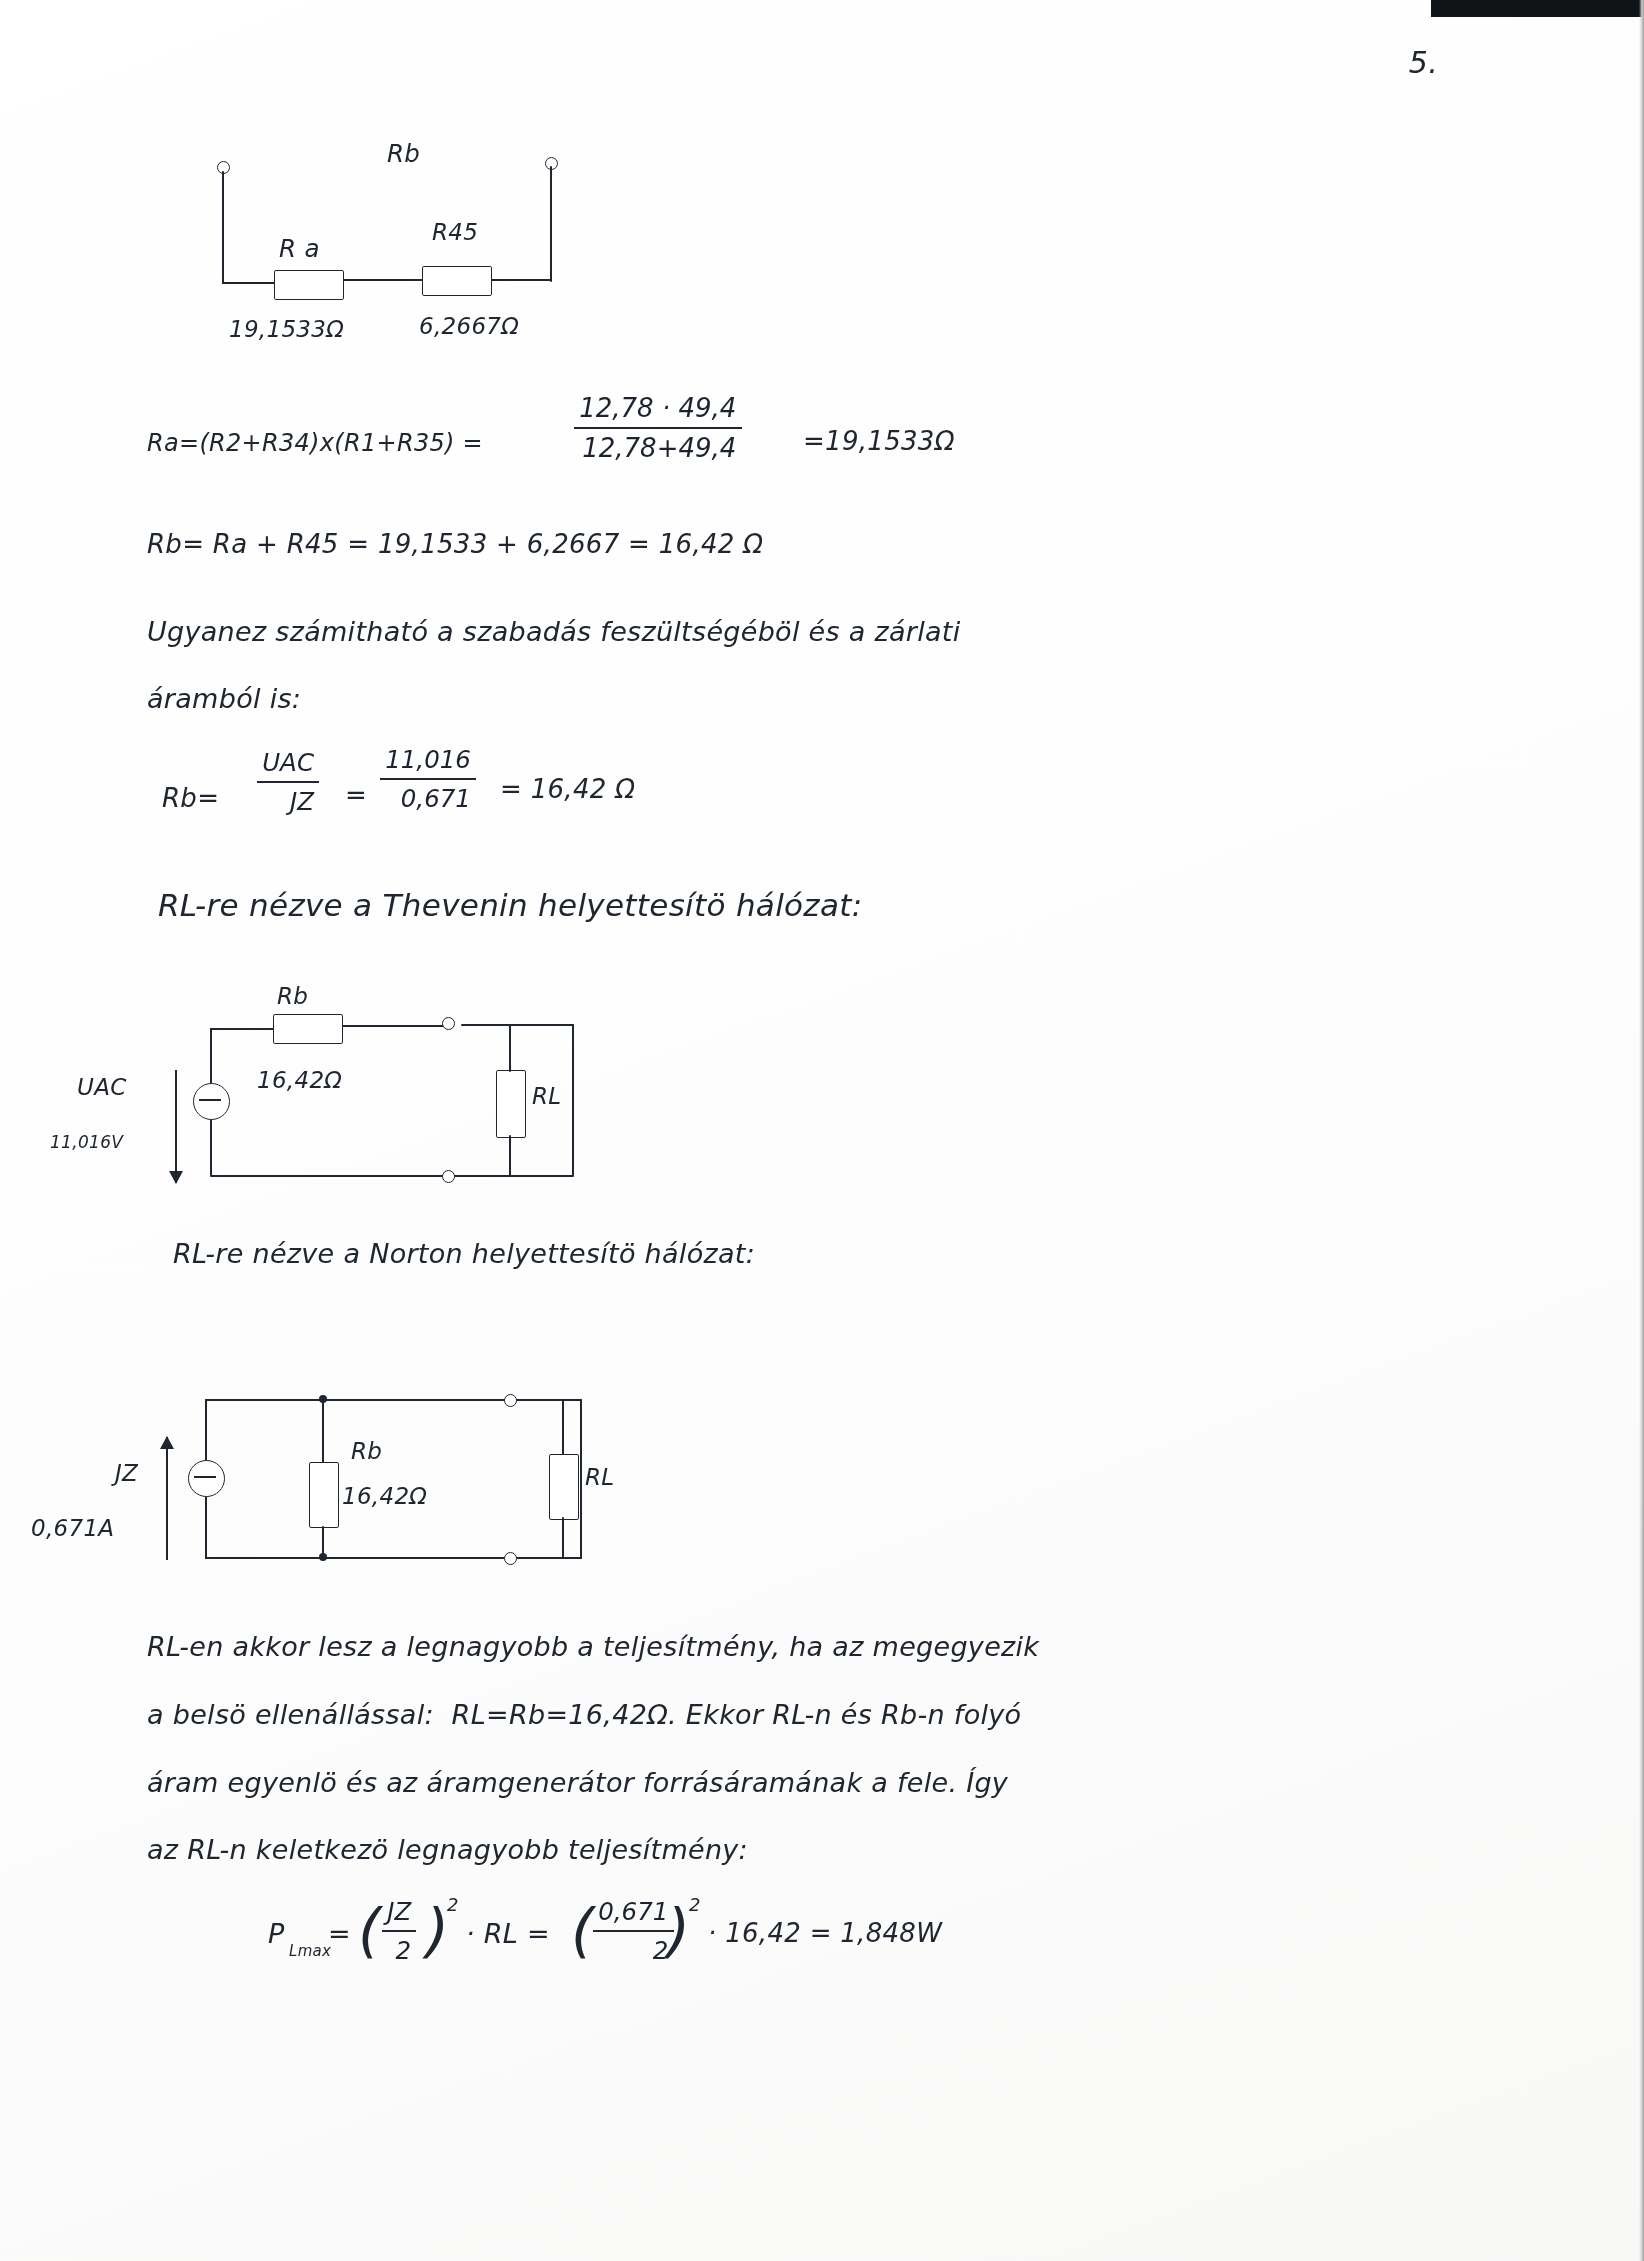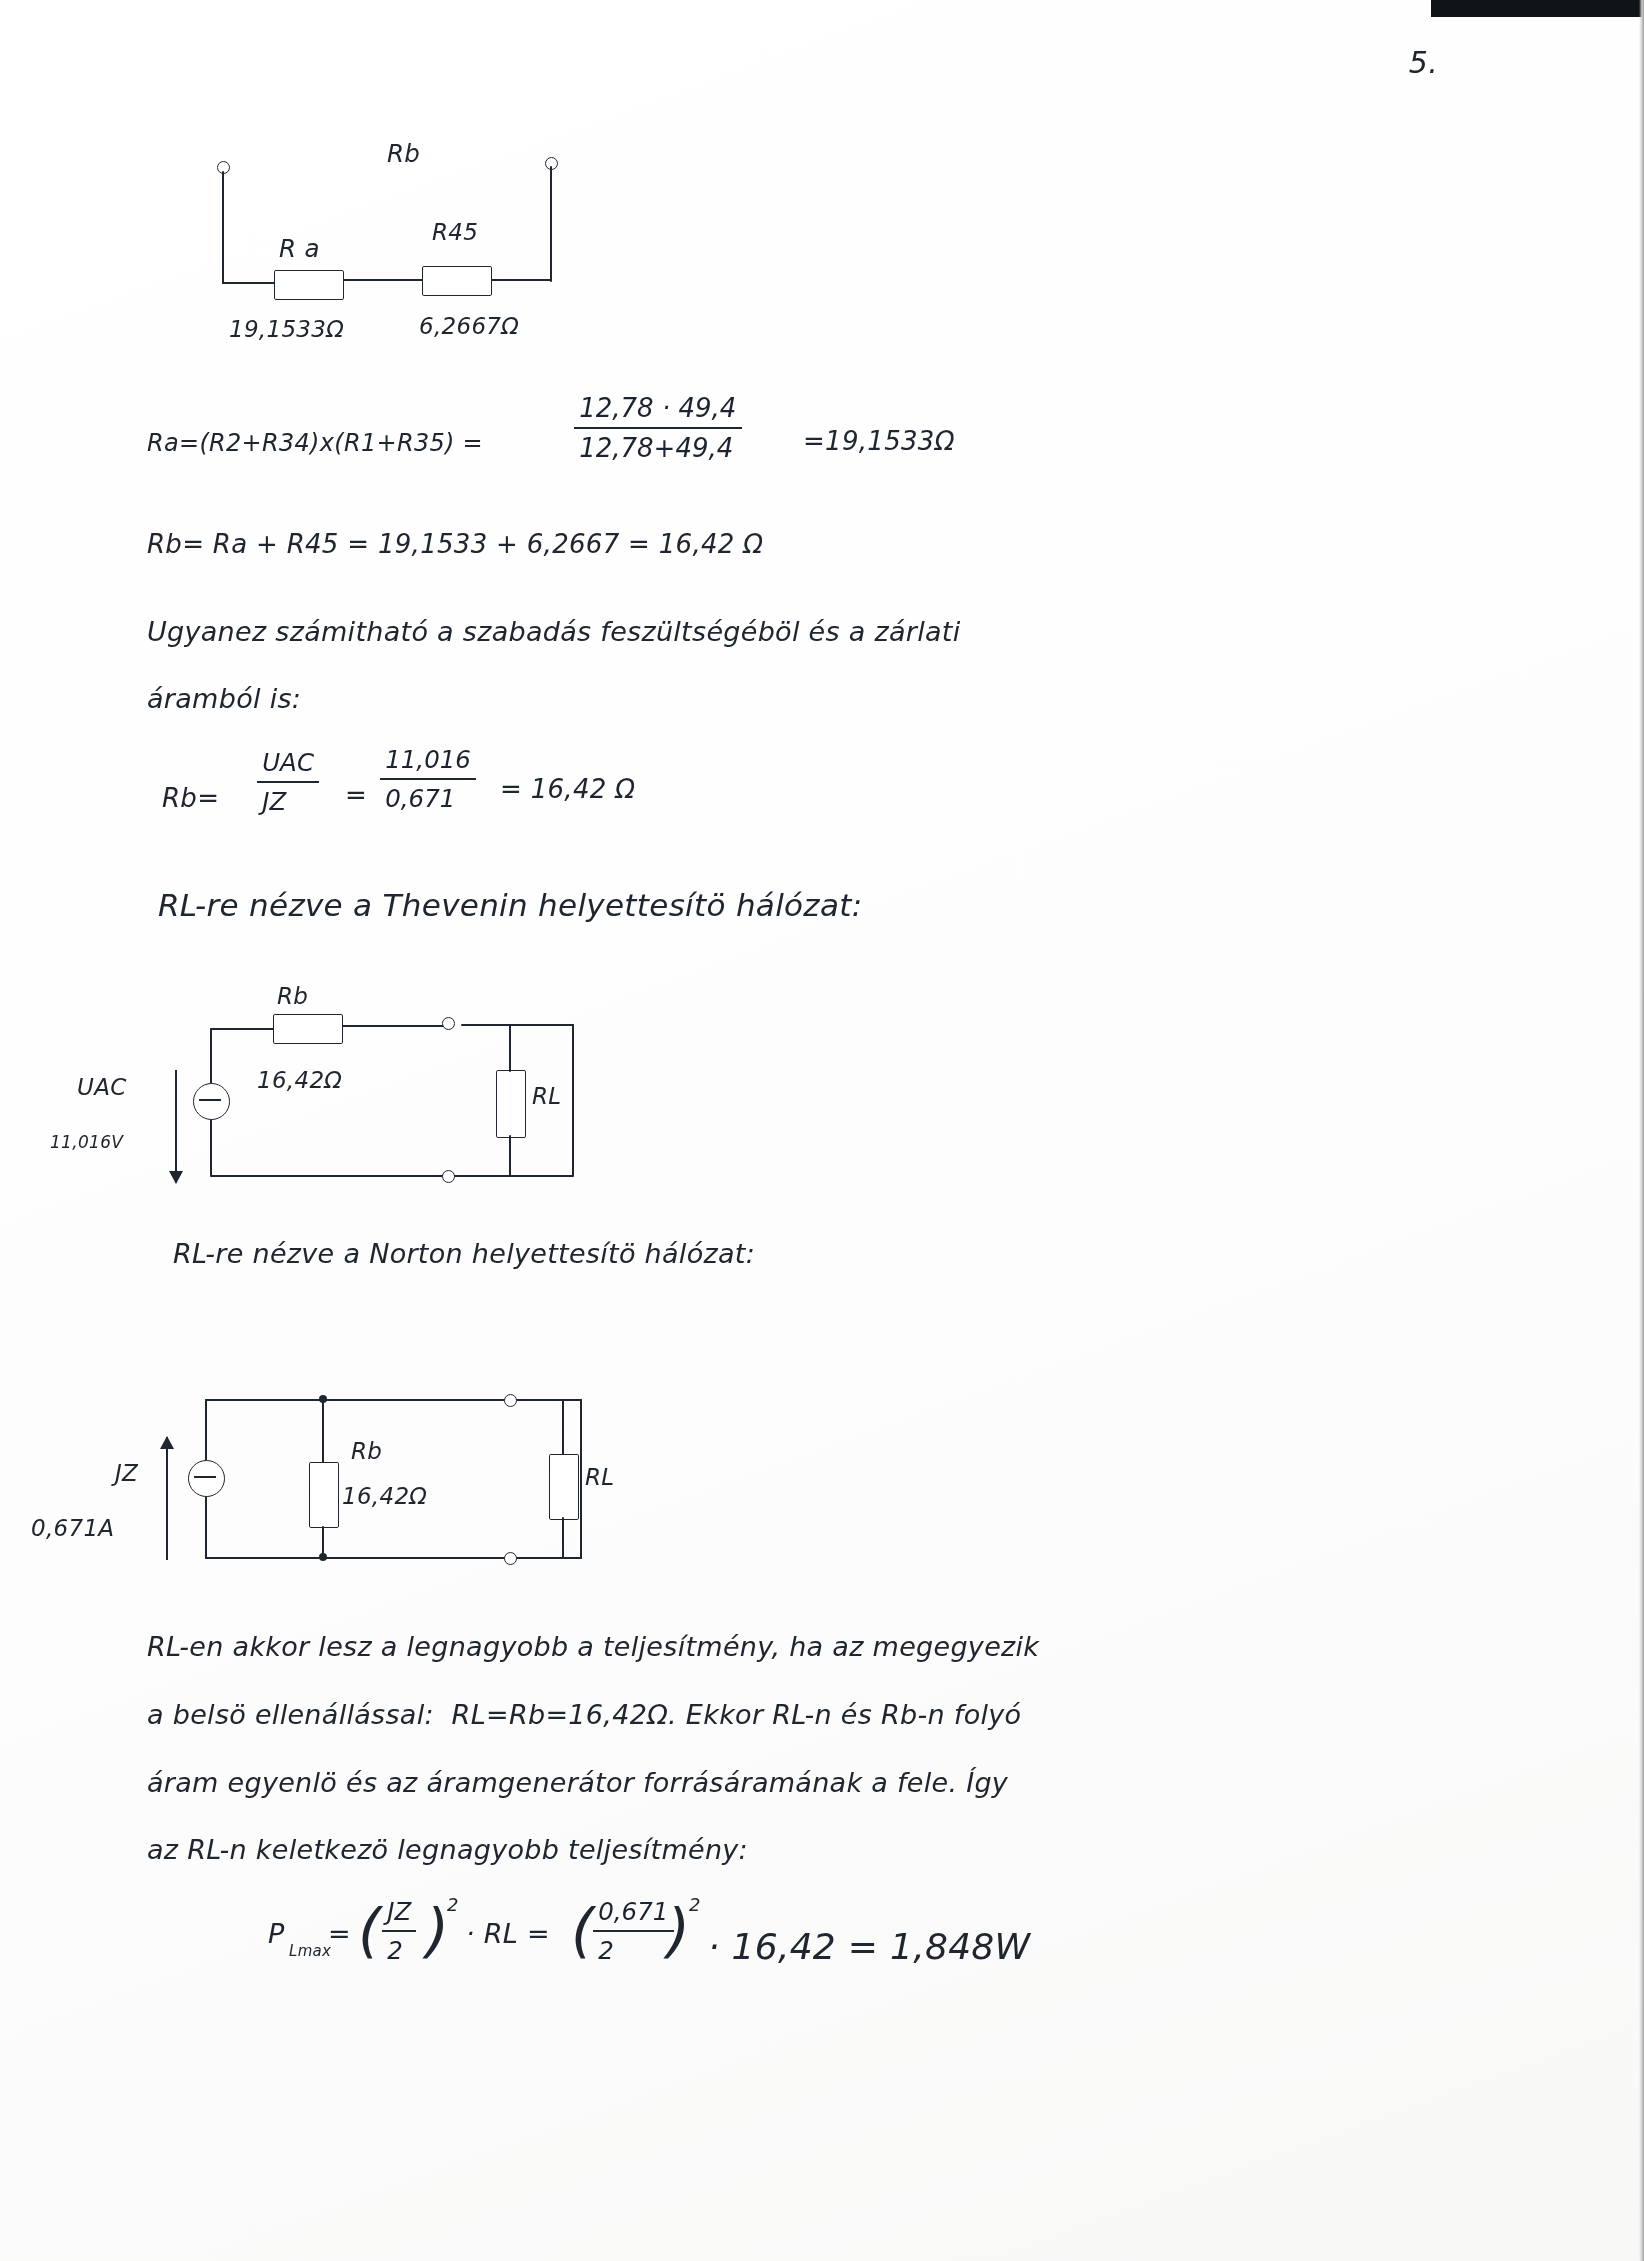--- a/index.html
+++ b/index.html
@@ -111,21 +111,21 @@
     left: -5.8px; top: -1.3px;
     border-left: 7px solid transparent;
     border-right: 7px solid transparent;
     border-bottom: 13px solid #20262f;
   }
 
   
   .frac {
     position: absolute;
     display: inline-block;
-    text-align: left;
+    text-align: right;
     font-style: italic;
   }
   .frac .num { display: block; padding: 0 5.2px; }
   .frac .bar { display: block; height: 1.9px; background: #20262f; margin: 3.9px 0; }
   .frac .den { display: block; padding: 0 5.2px; }
 
   .sq-exp {
     position: absolute;
     font-size: 18px;
     font-style: italic;
@@ -273,15 +273,15 @@
   <div class="hw hand" style="left:466px; top:1918px; font-size:27px;">· RL =</div>
 
   <div class="hw" style="left:571px; top:1896px; font-size:59px; font-style:italic;">(</div>
   <div class="frac" style="left:593px; top:1897px; font-size:24.5px;">
     <span class="num">0,671</span>
     <span class="bar"></span>
     <span class="den">2</span>
   </div>
   <div class="hw" style="left:667px; top:1896px; font-size:59px; font-style:italic;">)</div>
   <div class="hw hand sq-exp" style="left:689px; top:1894px;">2</div>
-  <div class="hw hand" style="left:708px; top:1918px; font-size:36px;margin-top:8px;">· 16,42 = 1,848W</div>
+  <div class="hw hand" style="left:708px; top:1918px; font-size:26px;">· 16,42 = 1,848W</div>
 </div>
 
 
 </body></html>

